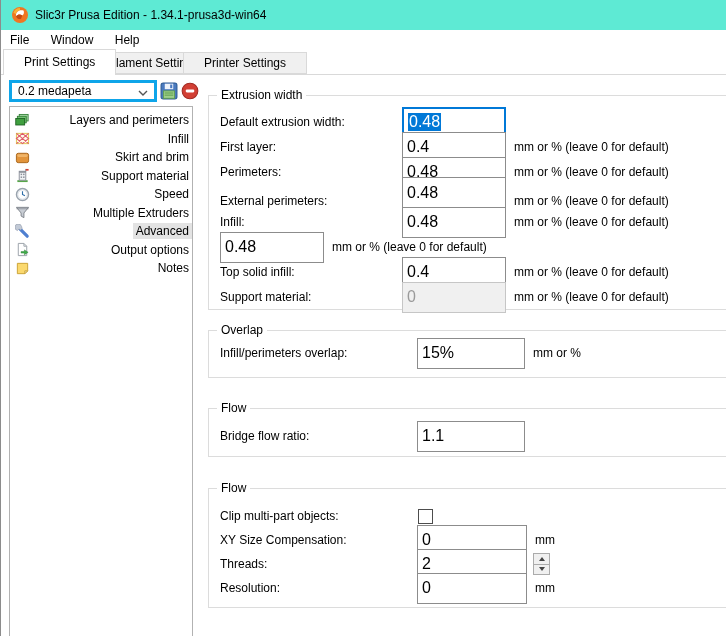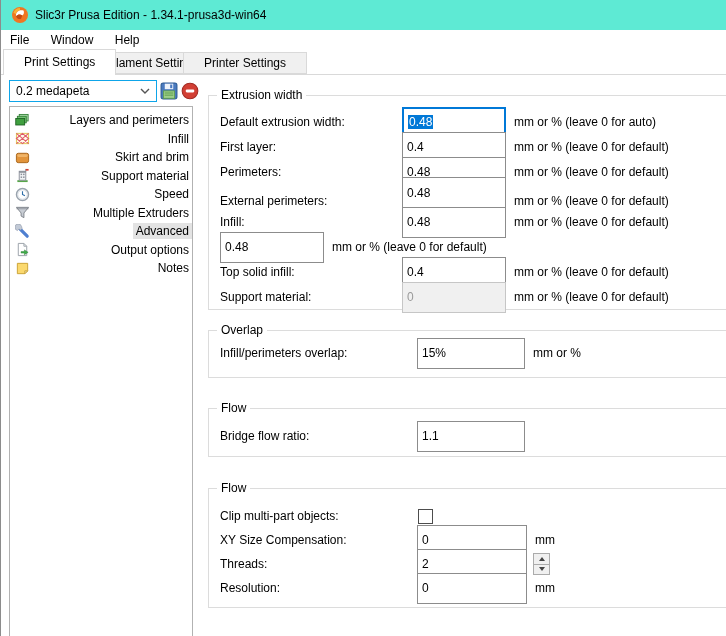--- a/index.html
+++ b/index.html
@@ -15,40 +15,40 @@
   .titlebar .title{position:absolute;left:34px;top:0;line-height:30px;font-size:12px;}
   
   .menubar{position:absolute;left:0;top:30px;width:100%;height:20px;background:#fff;}
   .menu-item{display:inline-block;padding:3px 9px;cursor:default;}
   
   .tabline{position:absolute;left:0;top:74px;width:100%;border-bottom:1px solid #d9d9d9;}
   .tab{position:absolute;border:1px solid #d9d9d9;background:#f0f0f0;padding:0 20px;
        line-height:21px;height:22px;top:52px;}
   .tab.active{background:#fff;border-bottom:none;top:49px;height:26px;line-height:24px;z-index:3;}
   
-  .combo{position:absolute;left:8px;top:80px;width:148px;height:22px;border:1px solid #0ea5e9;
+  .combo{position:absolute;left:8px;top:80px;width:148px;height:22px;border:3px solid #0ea5e9;
          background:#fff;display:flex;align-items:center;padding-left:6px;}
   .combo .chev{position:absolute;right:6px;top:7px;}
   .iconbtn{position:absolute;top:82px;width:18px;height:18px;border:none;background:transparent;padding:0;cursor:pointer;}
   
   .tree{position:absolute;left:8px;top:106px;width:184px;height:540px;border:1px solid #b2b2b2;
         background:#fff;padding-top:4px;}
   .tree-item{height:18.5px;display:flex;align-items:center;padding-left:5px;cursor:default;justify-content:space-between;}
   .tree-item .ticon{width:15px;height:15px;margin-right:6px;flex:none;}
   .tree-item .tlabel{padding:1px 3px;}
   .tree-item.selected .tlabel{background:#e3e3e3;}
   
   .group{position:absolute;left:207px;right:-10px;border:1px solid #dcdcdc;}
   .legend{position:absolute;top:-8px;left:8px;background:#fff;padding:0 4px;line-height:15px;}
   .row{position:absolute;left:11px;height:22px;display:flex;align-items:center;}
   .lab{flex:none;}
   .g1 .lab{width:182px;}
   .g2 .lab,.g3 .lab,.g4 .lab{width:197px;}
   .tinput{width:104px;height:31px;border:1px solid #8c8c8c;background:#fff;
-          font-family:"Liberation Sans", sans-serif;font-size:12px;padding:0 4px;color:#000;}
+          font-family:"Liberation Sans", sans-serif;font-size:16px;padding:0 4px;color:#000;}
   .g2 .tinput,.g3 .tinput{width:108px;}
   .g4 .tinput{width:110px;}
   .tinput.focused{border:2px solid #0078d7;display:flex;align-items:center;}
   .selhl{background:#0078d7;color:#fff;padding:0 1px;}
   .tinput.disabled{background:#f0f0f0;color:#9a9a9a;border-color:#c6c6c6;}
   .hint{margin-left:8px;white-space:nowrap;}
   .checkbox{width:15px;height:15px;border:1px solid #4d4d4d;background:#fff;margin-left:1px;cursor:pointer;}
   .spin{margin-left:6px;width:17px;height:22px;display:flex;flex-direction:column;}
   .spin button{flex:1;border:1px solid #ababab;background:#f0f0f0;padding:0;cursor:pointer;
                display:flex;align-items:center;justify-content:center;}
@@ -181,21 +181,20 @@
     </div>
   </div>
 
   <div class="group g1" style="top:95px;height:215px;">
     <span class="legend">Extrusion width</span>
     <div class="row" style="top:15px;">
       <span class="lab">Default extrusion width:</span>
       <div class="tinput focused">
         <span class="selhl">0.48</span>
       </div>
-      <span class="hint">mm or % (leave 0 for auto)</span>
     </div>
     <div class="row" style="top:40px;">
       <span class="lab">First layer:</span>
       <input class="tinput" value="0.4" style="">
       <span class="hint">mm or % (leave 0 for default)</span>
     </div>
     <div class="row" style="top:65px;">
       <span class="lab">Perimeters:</span>
       <input class="tinput" value="0.48" style="">
       <span class="hint">mm or % (leave 0 for default)</span>

